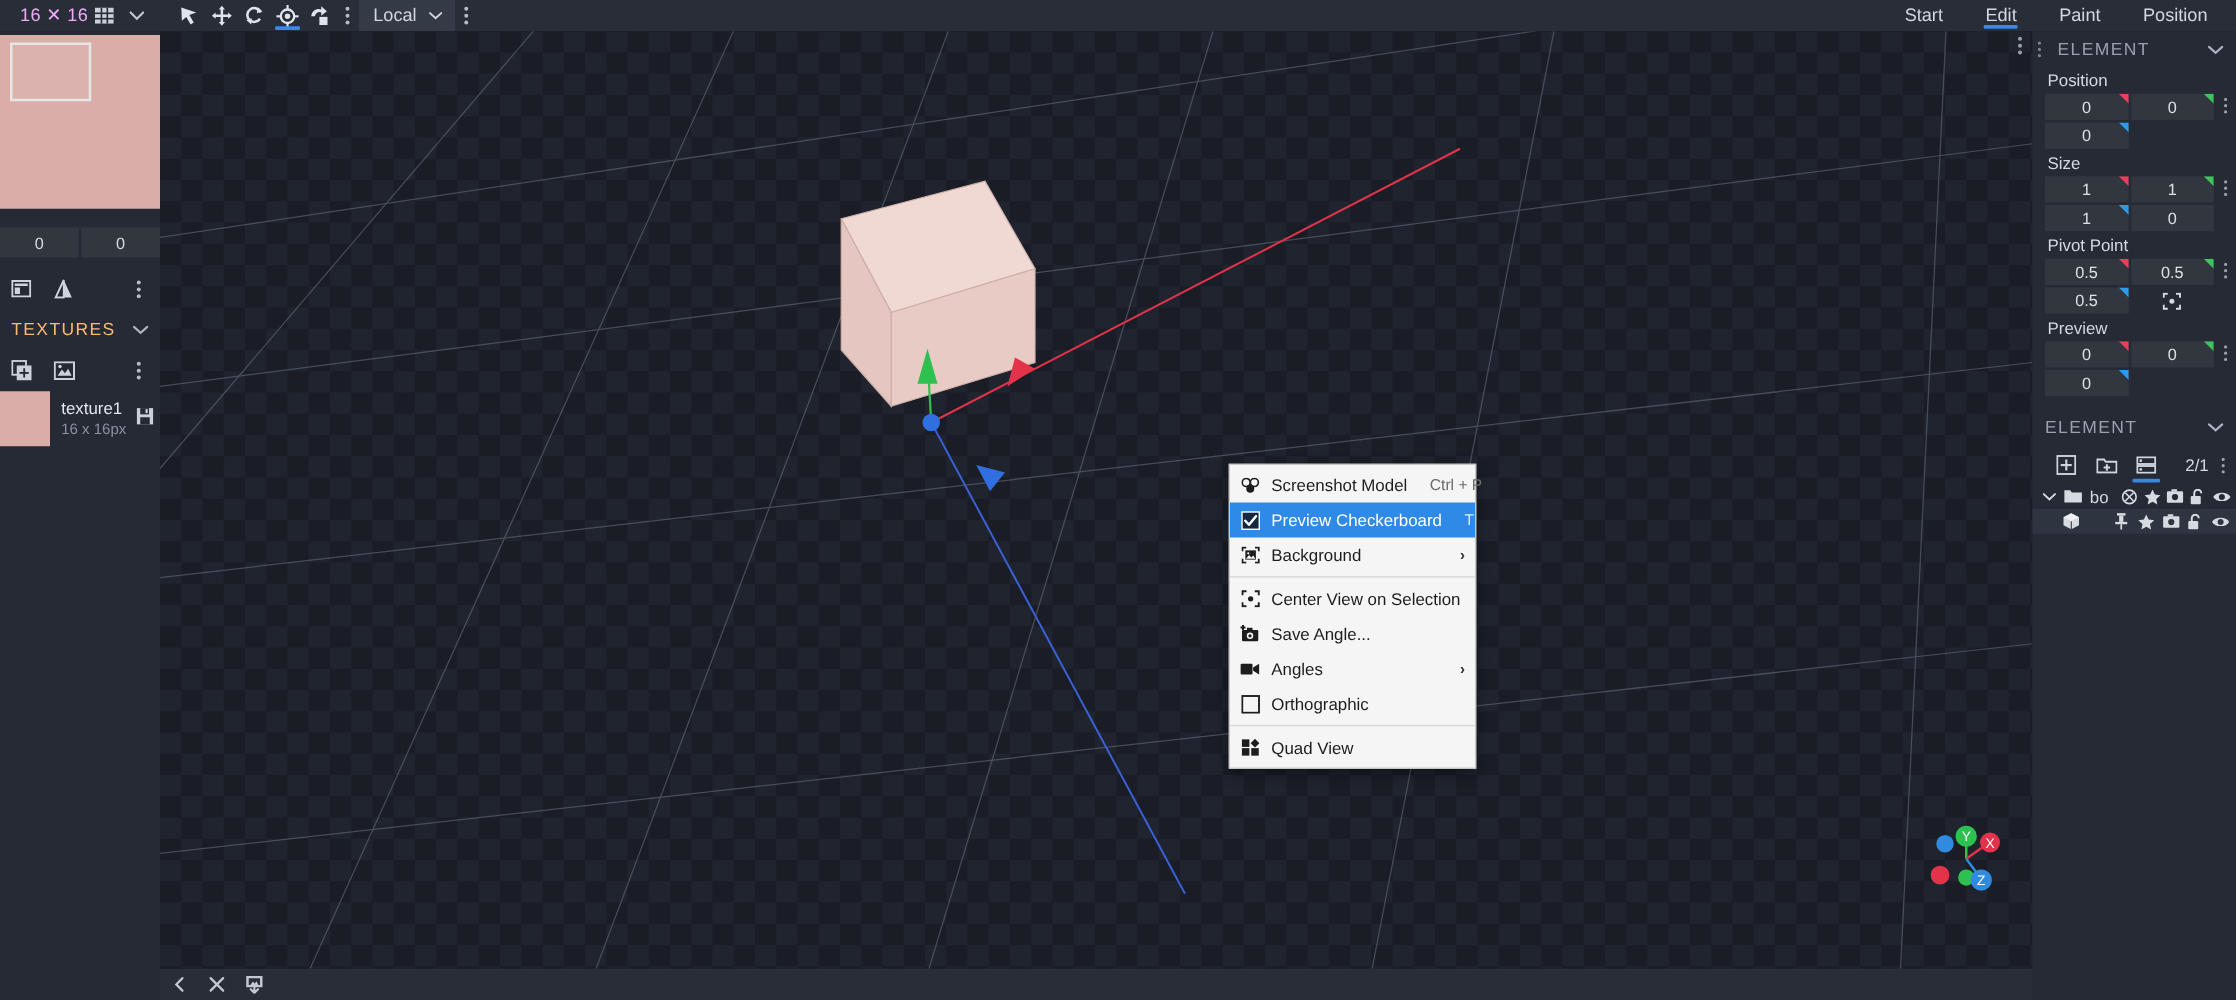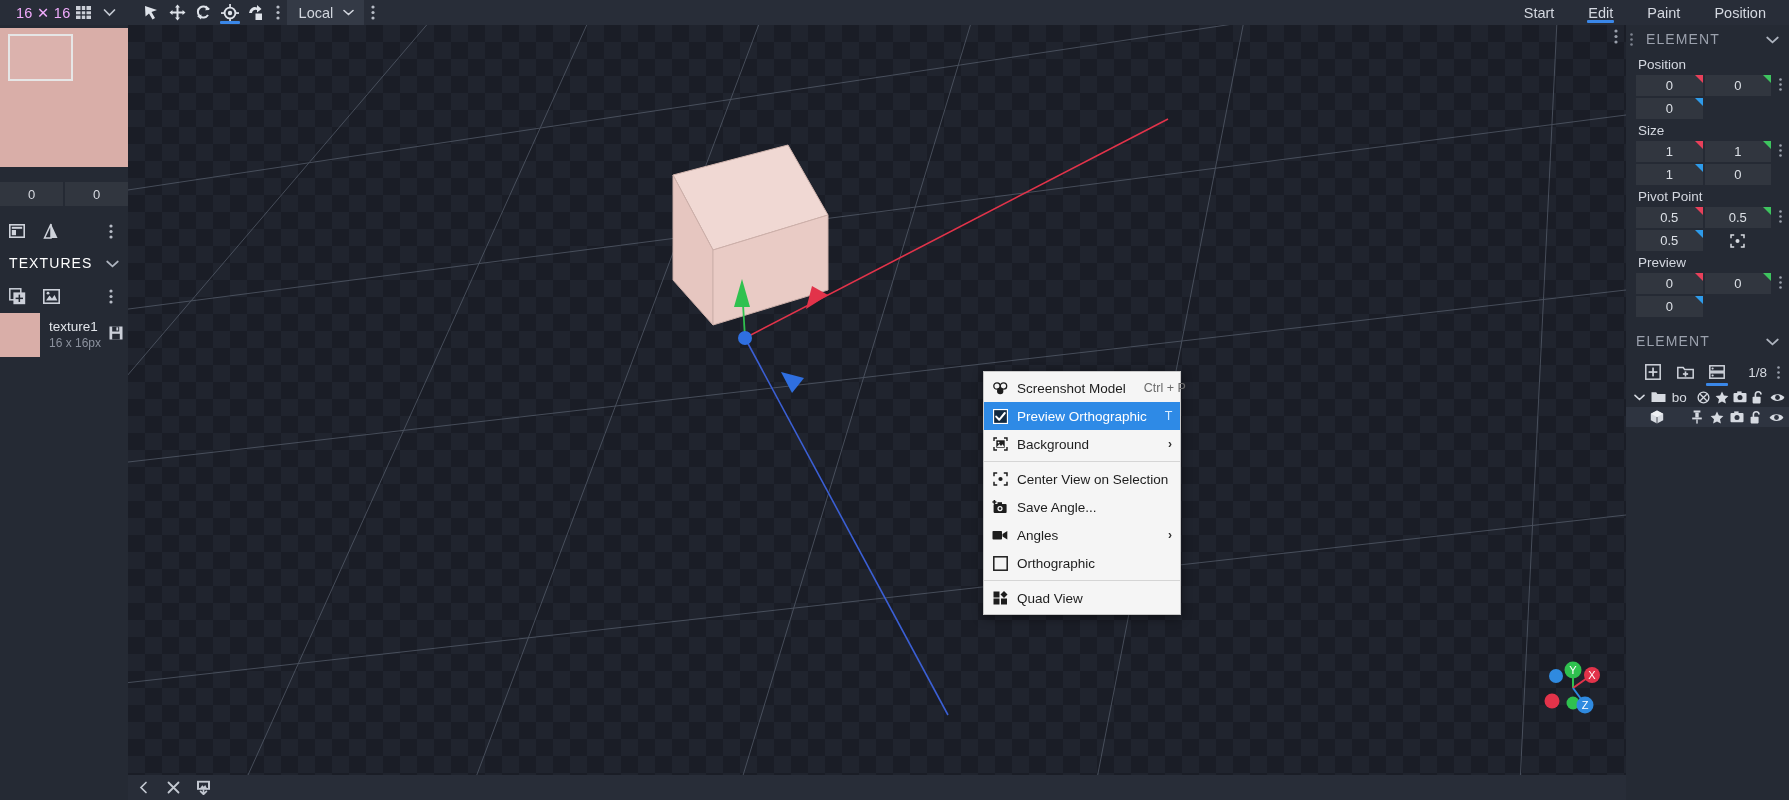--- a/index.html
+++ b/index.html
@@ -68,21 +68,21 @@
   .lp-iconrow {
     position: absolute; left: 0; top: 190px; width: 128px; height: 32px;
     display: flex; align-items: center; color: #cfd3db;
   }
   .lp-iconrow .i { width: 34px; display: flex; align-items: center; justify-content: center; }
   .lp-iconrow .sp { flex: 1; }
 
   .section-hdr {
     position: absolute; left: 0; width: 128px; height: 28px;
     display: flex; align-items: center; padding: 0 9px;
-    color: #ffffff; font-size: 14px; letter-spacing: 1.1px;
+    color: #fdba74; font-size: 14px; letter-spacing: 1.1px;
   }
   .section-hdr .chev { margin-left: auto; color: #aeb4bf; }
 
   .tex-toolrow {
     position: absolute; left: 0; top: 255px; width: 128px; height: 32px;
     display: flex; align-items: center; color: #ccd0d9;
   }
   .tex-toolrow .i { width: 34px; display: flex; align-items: center; justify-content: center; }
   .tex-toolrow .sp { flex: 1; }
 
@@ -435,21 +435,21 @@
       <span class="msc">Ctrl + P</span>
     </div>
 
     <div class="mi sel">
       <span class="mico">
         <svg width="15" height="15" viewBox="0 0 15 15">
             <rect x="0.5" y="0.5" width="14" height="14" fill="#13293f" stroke="#ffffff" stroke-width="1.3"></rect>
             <path d="M3.2 7.6 L6.2 10.8 L11.8 4" stroke="#ffffff" stroke-width="2" fill="none" stroke-linecap="round" stroke-linejoin="round"></path>
           </svg>
       </span>
-      <span class="mlabel">Preview Orthographic</span>
+      <span class="mlabel">Preview Checkerboard</span>
       <span class="msc">T</span>
     </div>
 
     <div class="mi">
       <span class="mico">
         <svg width="15" height="14" viewBox="0 0 15 14">
             <path d="M1 4 L1 1 L4 1 M11 1 L14 1 L14 4 M14 10 L14 13 L11 13 M4 13 L1 13 L1 10" stroke="#1d1d1d" stroke-width="1.4" fill="none"></path>
             <rect x="3.3" y="3.3" width="8.4" height="7.4" fill="#1d1d1d"></rect>
             <circle cx="5.6" cy="5.6" r="0.9" fill="#f5f5f5"></circle>
             <path d="M3.8 10 L6.3 7 L8 9 L9.6 7.3 L11.3 10 Z" fill="#f5f5f5"></path>
@@ -705,21 +705,21 @@
         </svg>
     </div>
     <div class="i active">
       <svg width="16" height="14" viewBox="0 0 16 14">
           <rect x="0.8" y="0.8" width="14.4" height="5.4" stroke="#d0d4dc" stroke-width="1.5" fill="none"></rect>
           <circle cx="3.6" cy="3.5" r="1.1" fill="#d0d4dc"></circle>
           <rect x="0.8" y="7.8" width="14.4" height="5.4" stroke="#d0d4dc" stroke-width="1.5" fill="none"></rect>
           <circle cx="3.6" cy="10.5" r="1.1" fill="#d0d4dc"></circle>
         </svg>
     </div>
-    <div class="cnt">1/8</div>
+    <div class="cnt">2/1</div>
     <div class="kb">
       <svg width="3" height="13" viewBox="0 0 3 13">
           <circle cx="1.5" cy="1.5" r="1.3" fill="#9aa0ac"></circle>
           <circle cx="1.5" cy="6.5" r="1.3" fill="#9aa0ac"></circle>
           <circle cx="1.5" cy="11.5" r="1.3" fill="#9aa0ac"></circle>
         </svg>
     </div>
   </div>
 
   <div class="ol-row" style="padding-left:6px;">

